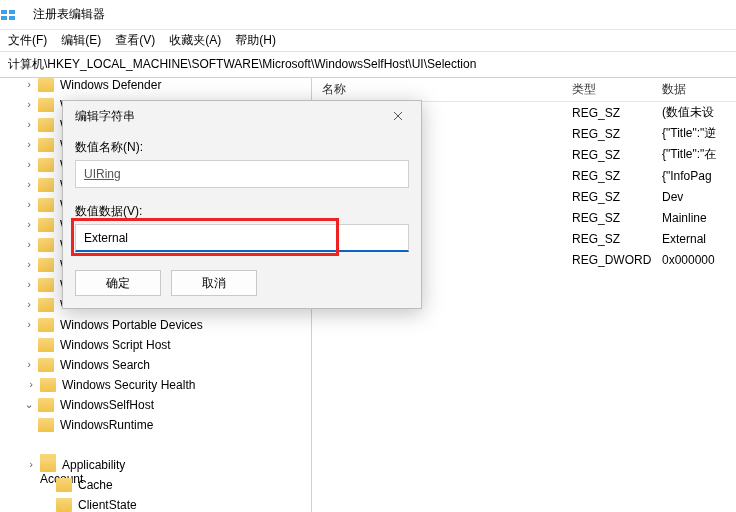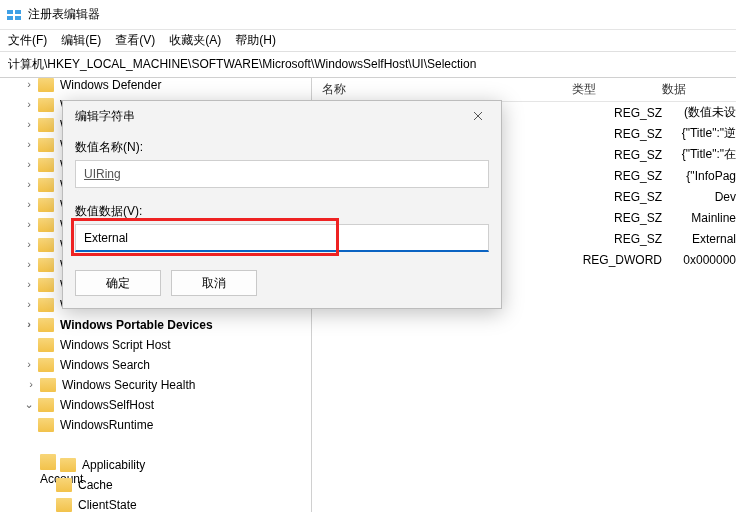--- a/index.html
+++ b/index.html
@@ -1,41 +1,41 @@
 <!DOCTYPE html>
 <html><head>
 <meta charset="utf-8">
 <style>
   * { box-sizing: border-box; margin: 0; padding: 0; font-family: "Microsoft YaHei", "Segoe UI", Tahoma, sans-serif; font-size: 12px; }
   body { width: 736px; height: 512px; background: #fff; overflow: hidden; position: relative; color: #000; }
-  .titlebar { height: 30px; display: flex; align-items: center; padding-left: 6px; gap: 6px; border-bottom: 1px solid #e5e5e5; }
+  .titlebar { height: 30px; display: flex; align-items: center; gap: 17px; border-bottom: 1px solid #e5e5e5; }
   .titlebar .app-icon { width: 16px; height: 16px; }
   .menubar { height: 22px; display: flex; align-items: center; gap: 14px; padding-left: 8px; border-bottom: 1px solid #e0e0e0; }
   .menubar span { cursor: default; }
   .addressbar { height: 26px; display: flex; align-items: center; padding-left: 8px; border-bottom: 1px solid #d0d0d0; }
   .workspace { display: flex; height: calc(512px - 30px - 22px - 26px); }
   .tree-pane { width: 312px; border-right: 1px solid #d0d0d0; overflow: hidden; }
   .tree-item { display: flex; align-items: flex-start; height: 20px; padding-left: 4px; gap: 2px; white-space: nowrap; }
   .tree-item .toggle { width: 14px; text-align: center; color: #666; font-size: 11px; flex: 0 0 14px; }
   .tree-item .toggle.open::before { content: "⌄"; }
   .tree-item .toggle.closed::before { content: "›"; }
   .tree-item .folder { width: 16px; height: 14px; background: linear-gradient(#f8d679,#f2c24b); border-radius: 1px; flex: 0 0 16px; margin-right: 4px; position: relative; }
   .tree-item .label { white-space: nowrap; }
   .list-pane { flex: 1; overflow: hidden; }
   .list-header { display: flex; height: 24px; align-items: center; border-bottom: 1px solid #e5e5e5; color: #333; }
   .col-name { width: 260px; padding-left: 10px; }
   .col-type { width: 90px; }
   .col-data { flex: 1; }
-  .list-row { display: flex; height: 21px; align-items: center; text-align: right; }
+  .list-row { display: flex; height: 21px; align-items: center; }
   .list-row .col-name-cell { width: 260px; padding-left: 10px; }
   .list-row .col-type-cell { width: 90px; }
   .list-row .col-data-cell { flex: 1; white-space: nowrap; overflow: hidden; }
 
   
-  .dialog { position: absolute; left: 62px; top: 100px; width: 440px; background: #f3f3f3; border: 1px solid #bcbcbc; box-shadow: 0 4px 20px rgba(0,0,0,0.25); }
+  .dialog { position: absolute; left: 62px; top: 100px; width: 360px; background: #f3f3f3; border: 1px solid #bcbcbc; box-shadow: 0 4px 20px rgba(0,0,0,0.25); }
   .dlg-titlebar { height: 30px; display: flex; align-items: center; justify-content: space-between; padding: 0 8px 0 12px; background: #f3f3f3; }
   .dlg-close { width: 30px; height: 20px; display: flex; align-items: center; justify-content: center; color: #555; }
   .dlg-close svg { width: 10px; height: 10px; }
   .dlg-body { padding: 6px 12px 12px 12px; }
   .dlg-label { color: #000; margin-top: 2px; margin-bottom: 4px; }
   .dlg-input { width: 100%; height: 28px; border: 1px solid #cfcfcf; padding: 0 8px; background: #fff; }
   .dlg-input.disabled { color: #555; text-decoration: underline; }
   .dlg-input.active { border-bottom: 2px solid #0a63c2; }
   .redbox { position: absolute; border: 3px solid #e22; pointer-events: none; }
   .dlg-buttons { display: flex; gap: 10px; margin-top: 18px; }
@@ -123,21 +123,21 @@
       <div class="tree-item" style="padding-left: 22px;">
         <span class="toggle closed"></span>
         <span class="folder"></span>
         <span class="label">Win</span>
       </div>
       <div class="tree-item" style="padding-left: 22px;">
         <span class="toggle closed"></span>
         <span class="folder"></span>
         <span class="label">Win</span>
       </div>
-      <div class="tree-item" style="padding-left: 22px; font-weight: bold;">
+      <div class="tree-item" style="padding-left: 22px;">
         <span class="toggle closed"></span>
         <span class="folder"></span>
         <span class="label">Windows Portable Devices</span>
       </div>
       <div class="tree-item" style="padding-left: 22px;">
         <span class="toggle "></span>
         <span class="folder"></span>
         <span class="label">Windows Script Host</span>
       </div>
       <div class="tree-item" style="padding-left: 22px;">
@@ -158,21 +158,21 @@
       <div class="tree-item" style="padding-left: 22px;">
         <span class="toggle "></span>
         <span class="folder"></span>
         <span class="label">WindowsRuntime</span>
       </div>
       <div class="tree-item" style="padding-left: 40px; flex-direction: column;">
         <span class="toggle "></span>
         <span class="folder"></span>
         <span class="label">Account</span>
       </div>
-      <div class="tree-item" style="padding-left: 36px; margin-left: 8px;">
+      <div class="tree-item" style="padding-left: 24px;">
         <span class="toggle closed"></span>
         <span class="folder"></span>
         <span class="label">Applicability</span>
       </div>
       <div class="tree-item" style="padding-left: 40px;">
         <span class="toggle "></span>
         <span class="folder"></span>
         <span class="label">Cache</span>
       </div>
       <div class="tree-item" style="padding-left: 40px;">

